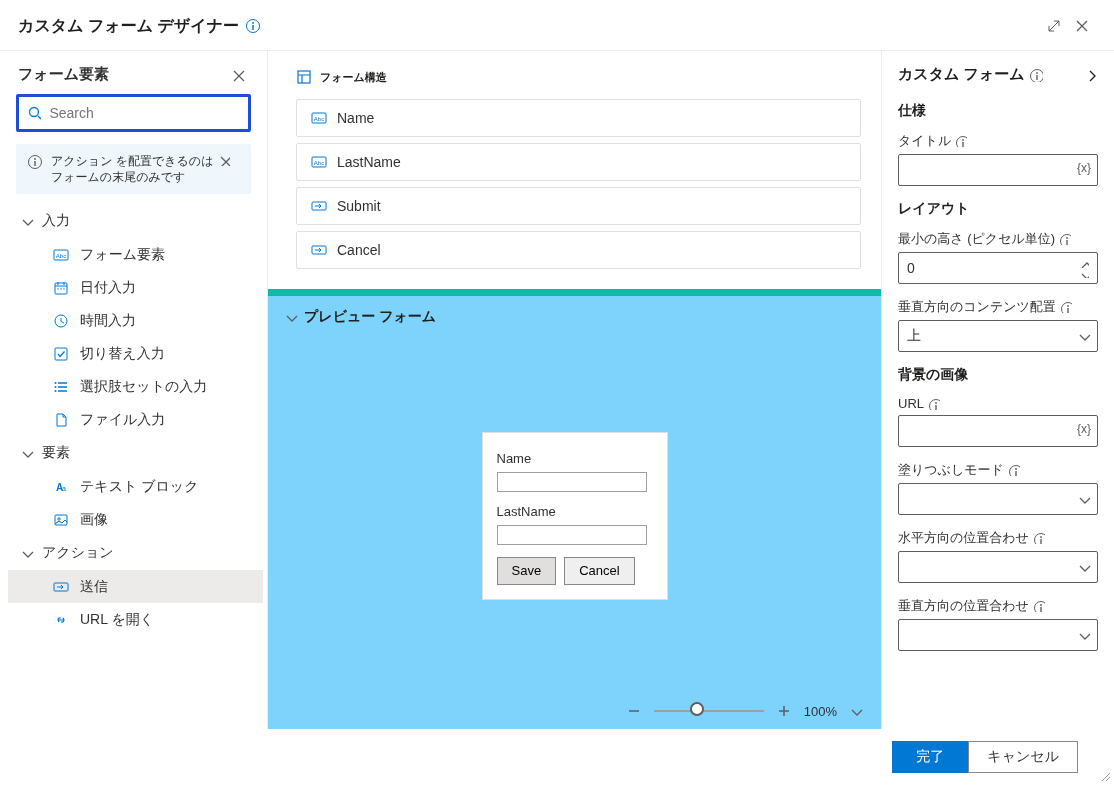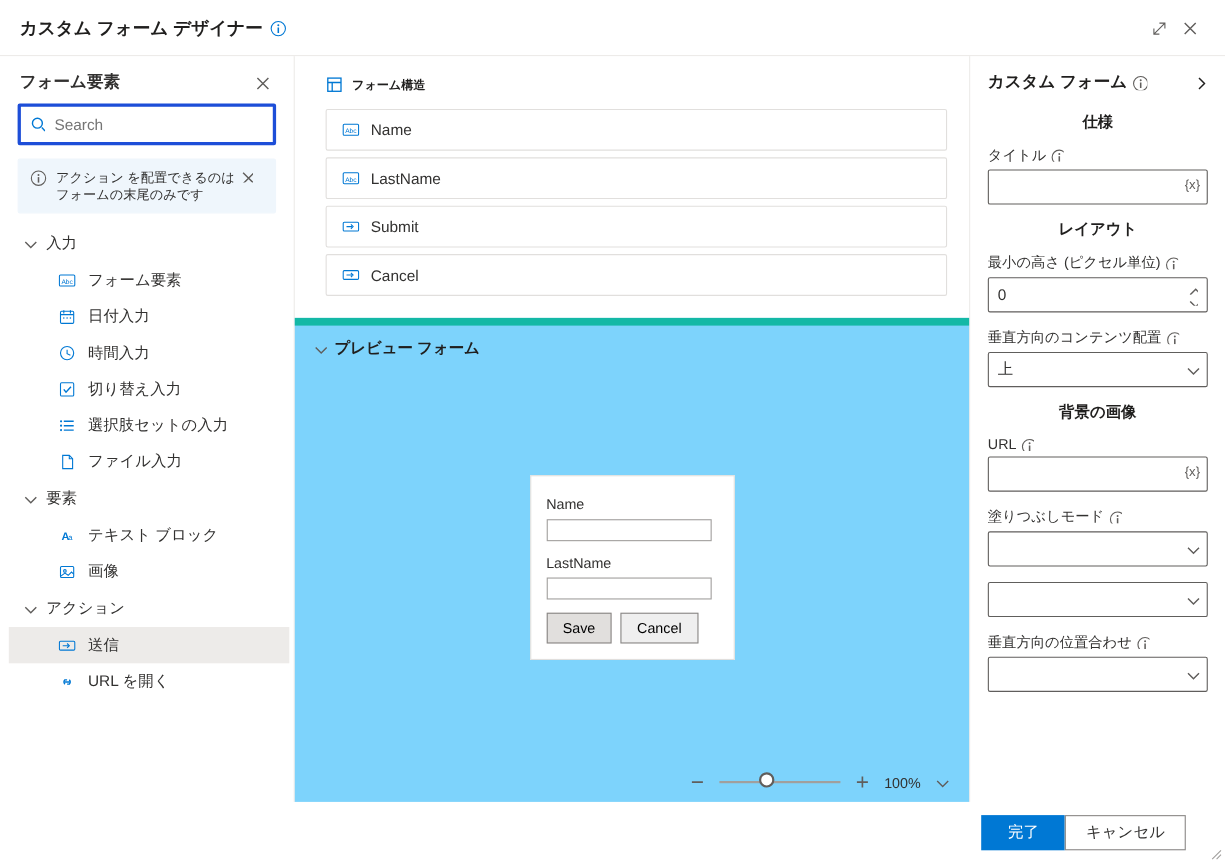--- a/index.html
+++ b/index.html
@@ -47,21 +47,21 @@
 .preview-card label { display:block; font-size:13px; margin-bottom:6px; margin-top:4px; color:#323130; }
 .preview-card input[type=text] { width:150px; height:20px; border:1px solid #a19f9d; padding:0 4px; margin-bottom:8px; font-size:12px; }
 .preview-actions { display:flex; gap:8px; margin-top:4px; }
 .preview-actions button { height:28px; font-size:13px; border:1px solid #8a8886; background:#efefef; padding:0 14px; }
 .zoom-bar { display:flex; align-items:center; justify-content:flex-end; padding:10px 18px; gap:12px; color:#605e5c; font-size:13px; }
 .zoom-slider { width:110px; height:2px; background:#a19f9d; position:relative; }
 .zoom-slider .thumb { width:14px; height:14px; border-radius:50%; background:#fff; border:2px solid #605e5c; position:absolute; top:-8px; left:36px; }
 .right { width:232px; padding:14px 16px; overflow:auto; }
 .right-header { display:flex; align-items:center; font-weight:600; font-size:15px; color:#201f1e; margin-bottom:18px; }
 .right-header .spacer { flex:1; }
-.section-title { font-weight:600; font-size:14px; margin-bottom:12px; margin-top:4px; color:#201f1e;text-align:center; }
+.section-title { font-weight:600; font-size:14px; margin-bottom:12px; margin-top:4px; color:#201f1e; }
 .field-label { font-size:13px; color:#323130; margin-bottom:4px; display:flex; align-items:center; gap:4px; }
 .field-label svg { color:#605e5c; }
 .text-input { width:100%; height:32px; border:1px solid #605e5c; border-radius:2px; position:relative; padding:0 30px 0 8px; font-size:14px; margin-bottom:14px; }
 .text-input .fx { position:absolute; right:6px; top:6px; font-size:12px; color:#605e5c; }
 .number-input { width:100%; height:32px; border:1px solid #605e5c; border-radius:2px; position:relative; padding:0 24px 0 8px; font-size:14px; margin-bottom:14px; display:flex; align-items:center; color:#323130; }
 .number-input .spinners { position:absolute; right:2px; top:0; bottom:0; width:16px; display:flex; flex-direction:column; justify-content:center; color:#605e5c; }
 .number-input .spinners svg { height:10px; }
 .select-input { width:100%; height:32px; border:1px solid #605e5c; border-radius:2px; position:relative; padding:0 28px 0 8px; font-size:14px; margin-bottom:14px; display:flex; align-items:center; color:#323130; }
 .select-input svg.chev { position:absolute; right:6px; top:8px; color:#605e5c; }
 .footer { height:56px; display:flex; align-items:center; justify-content:flex-end; padding:0 36px; border-top:0; }
@@ -471,20 +471,26 @@
           <svg width="12" height="12">
             <use href="#i-info"></use>
           </svg>
         </div>
       <div class="select-input">
         <span></span>
         <svg class="chev" width="14" height="14">
             <use href="#i-chev-down"></use>
           </svg>
       </div>
+      <div class="field-label">
+          <span>水平方向の位置合わせ</span>
+          <svg width="12" height="12">
+            <use href="#i-info"></use>
+          </svg>
+        </div>
       <div class="select-input">
         <span></span>
         <svg class="chev" width="14" height="14">
             <use href="#i-chev-down"></use>
           </svg>
       </div>
       <div class="field-label">
           <span>垂直方向の位置合わせ</span>
           <svg width="12" height="12">
             <use href="#i-info"></use>

